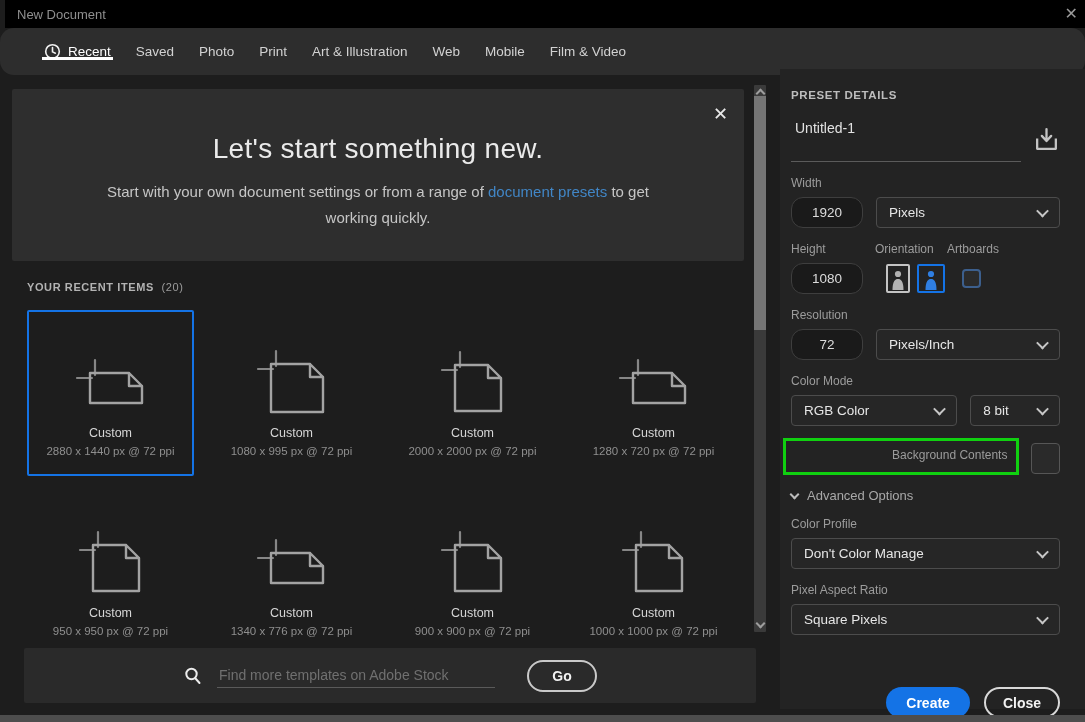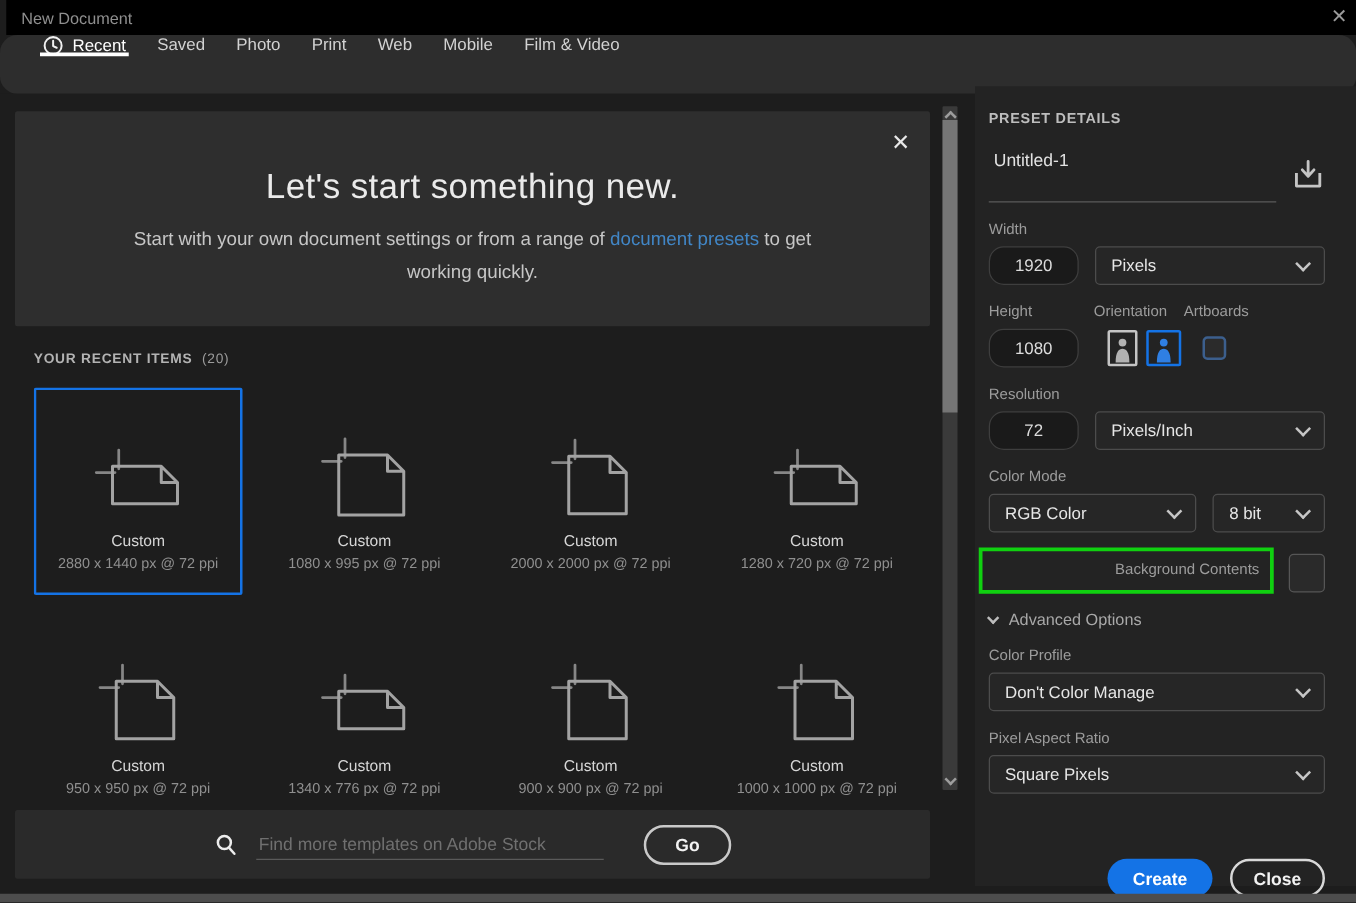--- a/index.html
+++ b/index.html
@@ -8,21 +8,21 @@
   #window { position:relative; width:1085px; height:722px; background:#1d1d1d; }
 
   
   #title-bar { position:absolute; top:0; left:5px; width:100%; height:28px; background:#000000;
     display:flex; align-items:center; padding:0 12px; }
   #title-bar .t { color:#8f8f8f; font-size:13px; }
   #win-close { margin-left:auto; color:#9a9a9a; font-size:16px; cursor:pointer; line-height:1; }
 
   
   #tab-bar { position:absolute; top:28px; left:0; width:100%; height:47px; background:#2d2d2d;
-    display:flex; align-items:flex-start; gap:25px; padding-left:34px;border-radius:14px; }
+    display:flex; align-items:center; gap:25px; padding-left:44px;border-radius:14px; }
   .tab { position:relative; display:flex; align-items:center; gap:7px; color:#d2d2d2;
     font-size:13.5px; cursor:pointer; }
   .tab.active { color:#ffffff; }
   .tab.active::after { content:''; position:absolute; left:-2px; right:-2px; bottom:0; height:3px; background:#ffffff; }
   .tab svg { display:block; }
 
   
   #left-main { position:absolute; top:75px; left:0; width:780px; height:640px; background:#1d1d1d; }
 
   #hero { position:absolute; top:14px; left:12px; width:732px; height:172px; background:#2e2e2e;
@@ -48,21 +48,21 @@
   
   #scrollbar { position:absolute; top:10px; right:14px; width:12px; height:547px; background:#3a3a3a;
     border-radius:1px; }
   #scroll-thumb { position:absolute; top:11px; left:0; width:12px; height:234px; background:#757575; cursor:grab; }
   .scroll-chev { position:absolute; left:2.5px; width:7px; height:7px; border-right:2px solid #9d9d9d;
     border-bottom:2px solid #9d9d9d; }
   .scroll-chev.up { top:5px; transform:rotate(-135deg); }
   .scroll-chev.down { bottom:5px; transform:rotate(45deg); }
 
   
-  #search-bar { position:absolute; top:573px; left:12px; width:732px; height:55px; background:#2a2a2a;
+  #search-bar { position:absolute; top:573px; left:24px; width:732px; height:55px; background:#2a2a2a;
     border-radius:2px; display:flex; align-items:center; justify-content:center; gap:14px; }
   #search-input { width:278px; background:transparent; border:none; border-bottom:1px solid #5a5a5a;
     color:#dcdcdc; font-size:14px; padding:4px 2px; outline:none; font-family:"Liberation Sans",sans-serif; }
   #search-input::placeholder { color:#707070; }
   #go-btn { width:70px; height:32px; border:2px solid #c9c9c9; border-radius:16px; background:transparent;
     color:#f2f2f2; font-size:14px; font-weight:bold; cursor:pointer; margin-left:18px; }
 
   
   #panel { position:absolute; top:69px; left:780px; width:305px; height:640px; background:#232323;
     padding:0 25px 0 11px; }
@@ -133,20 +133,23 @@
       <div class="tab">
         <span>Saved</span>
       </div>
       <div class="tab">
         <span>Photo</span>
       </div>
       <div class="tab">
         <span>Print</span>
       </div>
       <div class="tab">
+        <span>Art &amp; Illustration</span>
+      </div>
+      <div class="tab">
         <span>Web</span>
       </div>
       <div class="tab">
         <span>Mobile</span>
       </div>
       <div class="tab">
         <span>Film &amp; Video</span>
       </div>
     </div>
 

